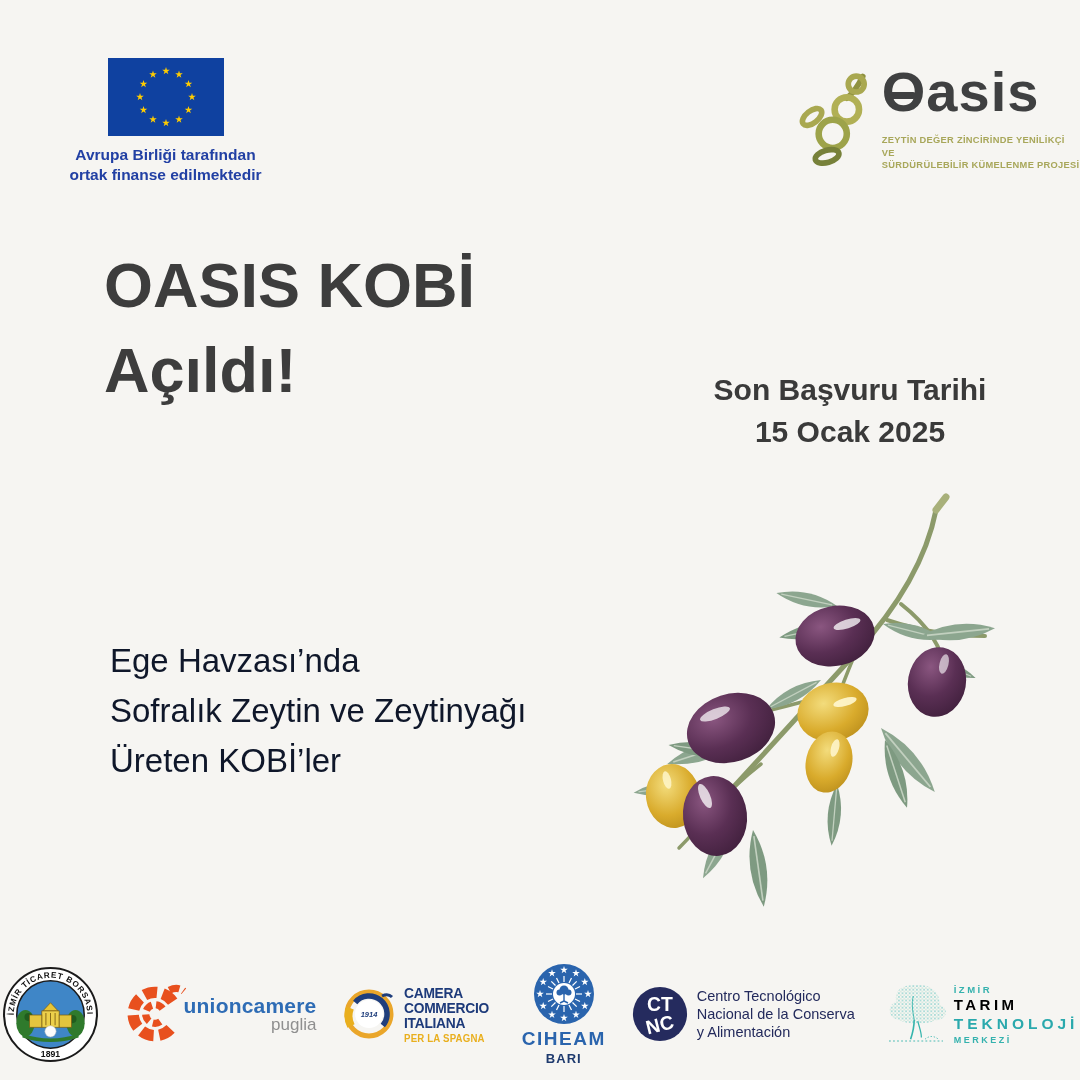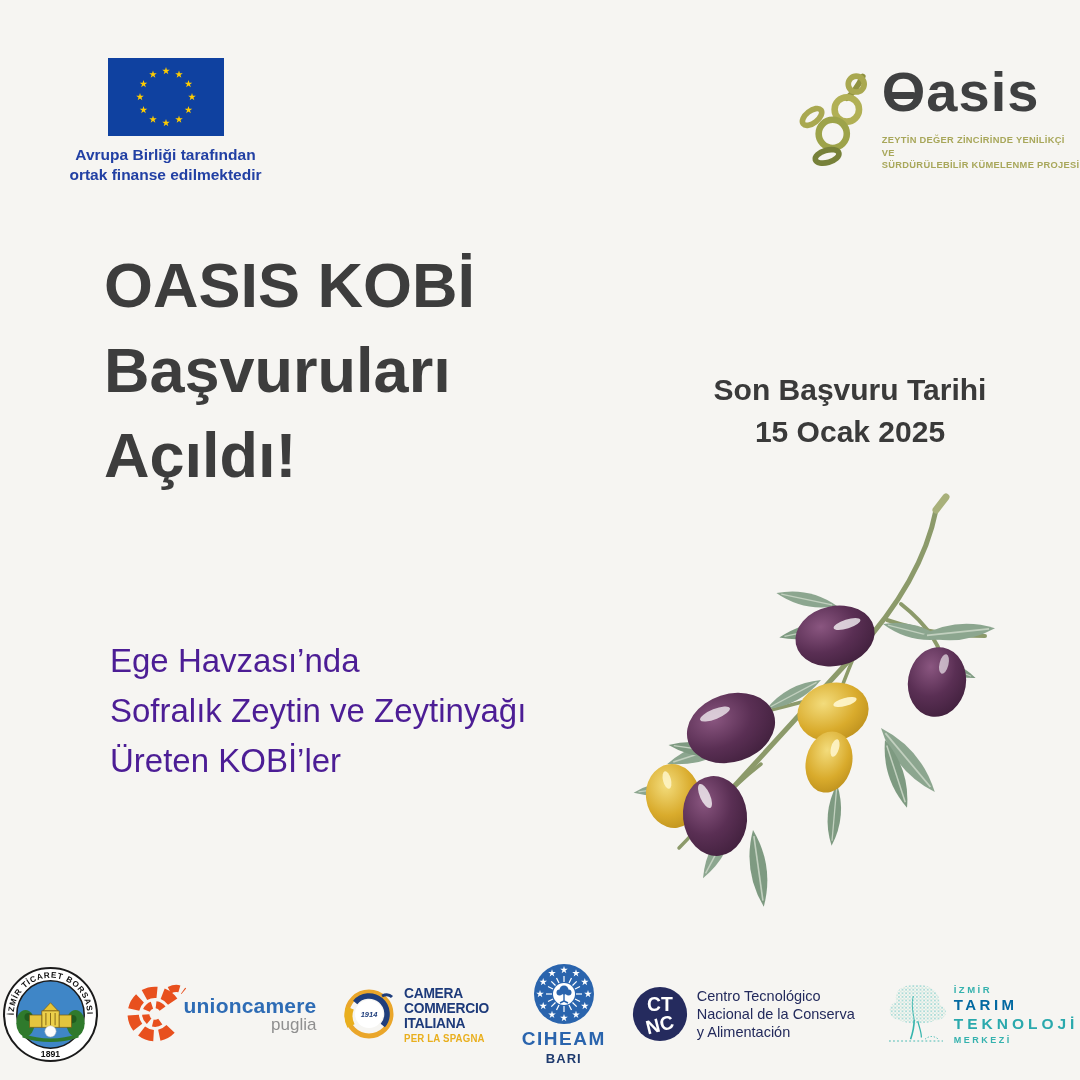--- a/index.html
+++ b/index.html
@@ -20,21 +20,21 @@
 
   
   .headline{position:absolute;left:104px;top:243px;font-size:63px;font-weight:bold;color:#3d3d3d;line-height:85px;}
   .headline span{display:block;}
 
   
   .deadline{position:absolute;left:688px;top:369px;width:324px;text-align:center;font-size:30px;font-weight:bold;color:#3a3a3a;line-height:42px;}
   .deadline span{display:block;}
 
   
-  .audience{position:absolute;left:110px;top:636px;font-size:33px;font-weight:normal;color:#4c1d95;line-height:50px;}
+  .audience{position:absolute;left:110px;top:636px;font-size:33px;font-weight:normal;color:#0f172a;line-height:50px;}
   .audience span{display:block;}
 
   
   .branch{position:absolute;left:585px;top:488px;width:480px;height:420px;}
 
   
   .partners{position:absolute;left:0;bottom:14px;width:1080px;display:flex;align-items:center;justify-content:center;gap:25px;}
   .partner{display:flex;align-items:center;}
   .uc-text{display:flex;flex-direction:column;margin-left:-6px;}
   .uc-name{font-size:21px;font-weight:bold;color:#2e6cb5;letter-spacing:0.2px;}
@@ -42,21 +42,21 @@
   .cci-text{display:flex;flex-direction:column;margin-left:3px;transform:scaleX(0.92);transform-origin:left;}
   .cci-line{font-size:15px;font-weight:bold;color:#1d3a7a;line-height:15px;letter-spacing:-0.3px;}
   .cci-sub{font-size:10.5px;font-weight:bold;color:#e9af1e;margin-top:2px;letter-spacing:0.2px;}
   .ciheam{flex-direction:column;justify-content:flex-start;}
   .ciheam-name{font-size:19px;font-weight:bold;color:#2a64ad;letter-spacing:1.5px;margin-top:2px;}
   .ciheam-city{font-size:13px;font-weight:bold;color:#1e3a6e;letter-spacing:1px;margin-top:1px;text-align:center;}
   .ctnc-text{display:flex;flex-direction:column;margin-left:8px;}
   .ctnc-line{font-size:14.5px;font-weight:normal;color:#232a5c;line-height:18px;}
   .itm-text{display:flex;flex-direction:column;margin-left:2px;}
   .itm-l1{font-size:9.5px;font-weight:bold;color:#35b2ae;letter-spacing:2.5px;}
-  .itm-l2{font-size:15px;font-weight:bold;color:#0369a1;letter-spacing:3.5px;margin-top:1px;}
+  .itm-l2{font-size:15px;font-weight:bold;color:#000000;letter-spacing:3.5px;margin-top:1px;}
   .itm-l3{font-size:15.5px;font-weight:bold;color:#2aa9ad;letter-spacing:4px;margin-top:2px;}
   .itm-l4{font-size:9px;font-weight:bold;color:#35b2ae;letter-spacing:2.5px;margin-top:2px;}
 </style>
 </head>
 <body>
 
 <div class="poster">
 
   <div class="eu-block">
     <svg class="eu-flag" width="116" height="78" viewBox="0 0 116 78">
@@ -103,21 +103,20 @@
       </div>
       <div class="oasis-tagline">
         <span>ZEYTİN DEĞER ZİNCİRİNDE YENİLİKÇİ VE</span><br>
         <span>SÜRDÜRÜLEBİLİR KÜMELENME PROJESİ</span>
       </div>
     </div>
   </div>
 
   <h1 class="headline" style="margin:0;">
     <span>OASIS KOBİ</span>
-    <span>Başvuruları</span>
     <span>Açıldı!</span>
   </h1>
 
   <div class="deadline">
     <span>Son Başvuru Tarihi</span>
     <span>15 Ocak 2025</span>
   </div>
 
   <div class="audience">
     <span>Ege Havzası’nda</span>

